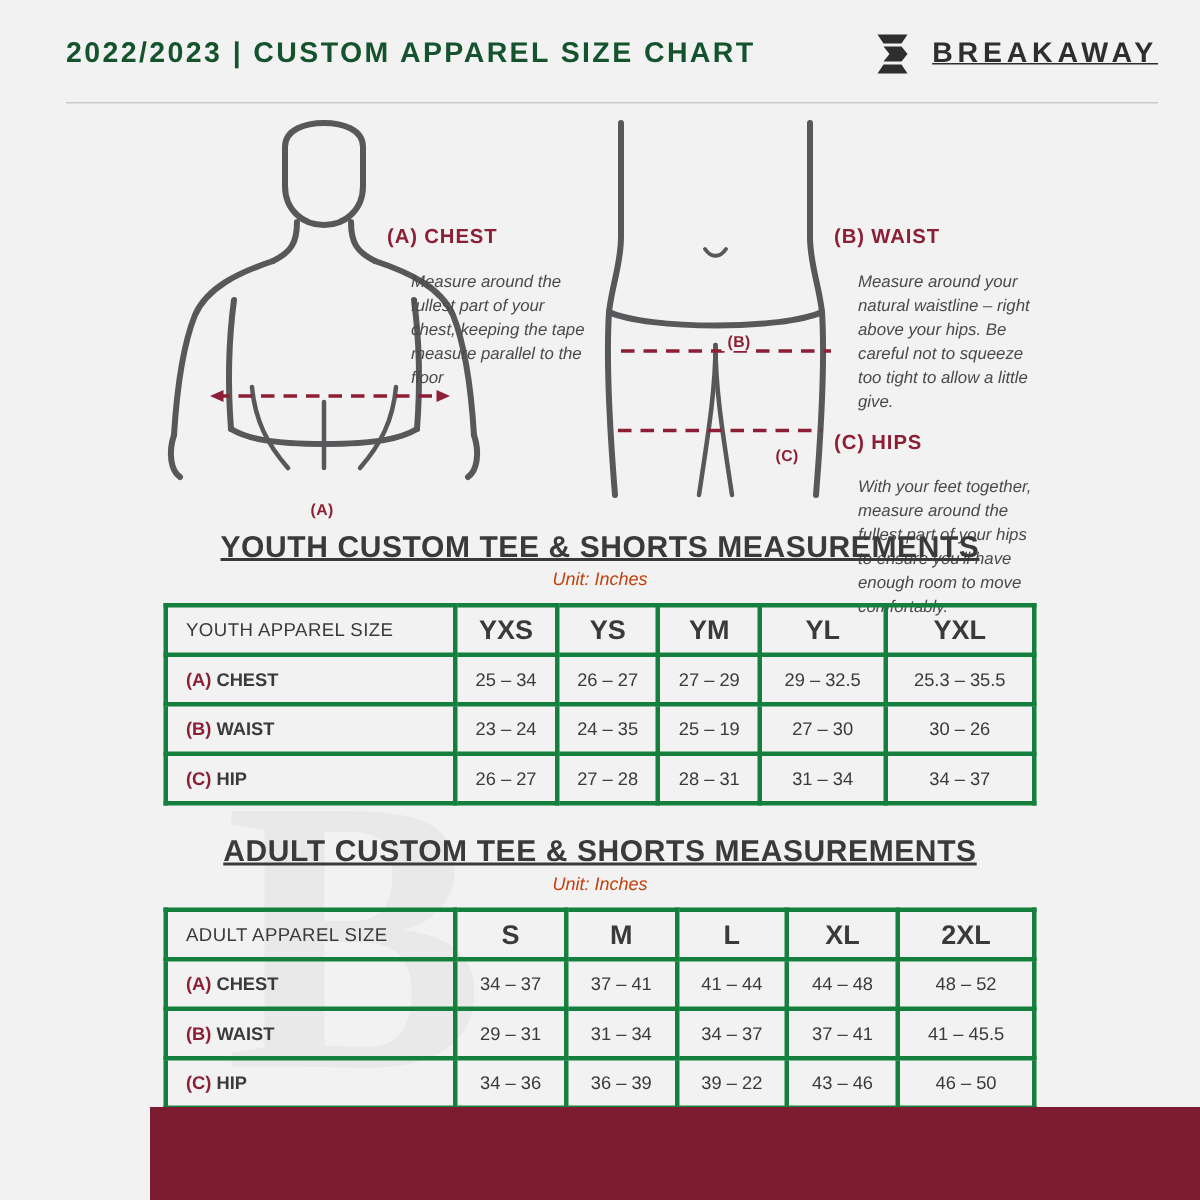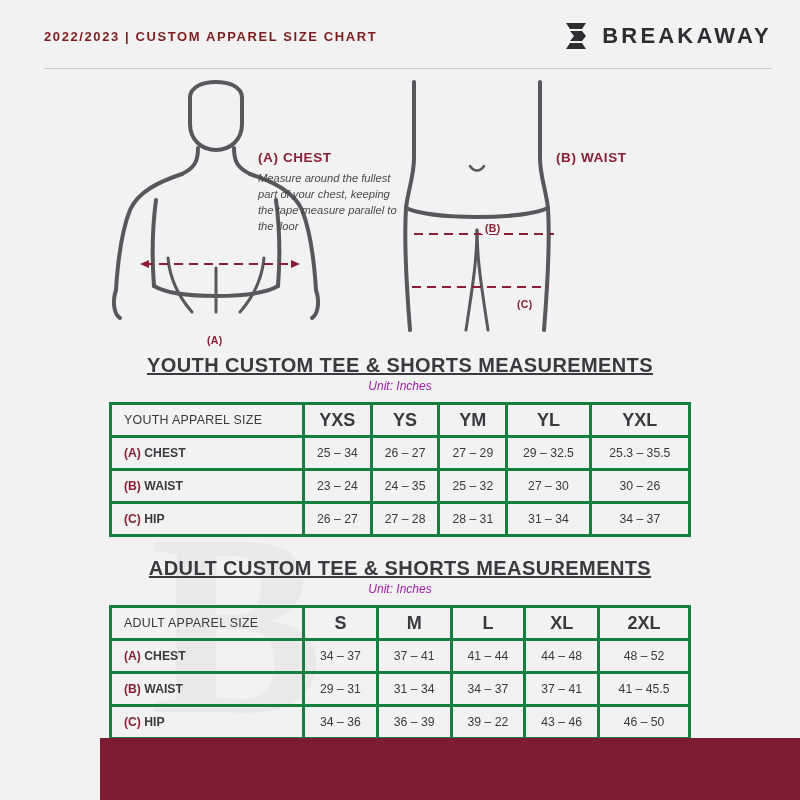--- a/index.html
+++ b/index.html
@@ -36,40 +36,41 @@
   .header {
     position: relative;
     height: 72px;
     display: flex;
     align-items: center;
     justify-content: space-between;
     padding: 0 28px 0 44px;
     box-sizing: border-box;
   }
   .header-title {
-    font-size: 13px;
+    font-size: 19px;
     font-weight: bold;
     letter-spacing: 1.6px;
-    color: #7f1d1d;
+    color: #14532d;
   }
   .brand {
     display: flex;
     align-items: center;
     gap: 13px;
   }
   .brand-mark {
     width: 26px;
     height: 30px;
     position: relative;
   }
   .brand-name {
-    font-size: 22px;
+    font-size: 19px;
     font-weight: bold;
     letter-spacing: 3.2px;
     color: #2e2e30;
+    text-decoration: underline;
   }
   .hrule {
     position: absolute;
     left: 44px;
     right: 28px;
     top: 68px;
     height: 1px;
     background: #c9c9c9;
   }
 
@@ -93,21 +94,21 @@
     width: 152px;
   }
   .callout h3 {
     margin: 0 0 6px 0;
     font-size: 13.5px;
     font-weight: bold;
     letter-spacing: 0.6px;
     color: #8c1f35;
   }
   .callout p {
-    margin: 0;
+    margin: 16px;
     font-size: 11.2px;
     line-height: 1.42;
     font-style: italic;
     color: #4a4a4c;
   }
   .callout-chest { left: 258px; top: 78px; width: 148px;}
   .callout-waist { left: 556px; top: 78px; width: 150px;}
   .callout-hips  { left: 556px; top: 215px; width: 152px;}
 
   .tag {
@@ -130,21 +131,21 @@
     font-weight: bold;
     letter-spacing: 0.4px;
     color: #3a3a3c;
     margin-bottom: 2px;
     text-decoration: underline;
   }
   .table-unit {
     text-align: center;
     font-size: 12px;
     font-style: italic;
-    color: #a21caf;
+    color: #c2410c;
     margin-bottom: 9px;
   }
   table {
     border-collapse: collapse;
     width: 100%;
     background: transparent;
   }
   th, td {
     border: 3px solid #15803d;
     height: 30px;
@@ -273,20 +274,25 @@
       <line x1="2" y1="10" x2="138" y2="10" stroke="#8c1f35" stroke-width="2.2" stroke-dasharray="9,6"></line>
     </svg>
     <div class="tag" style="left:517px;top:226px;">(C)</div>
 
     <div class="callout callout-chest">
       <h3>(A) CHEST</h3>
       <p>Measure around the fullest part of your chest, keeping the tape measure parallel to the floor</p>
     </div>
     <div class="callout callout-waist">
       <h3>(B) WAIST</h3>
+      <p>Measure around your natural waistline – right above your hips. Be careful not to squeeze too tight to allow a little give.</p>
+    </div>
+    <div class="callout callout-hips">
+      <h3>(C) HIPS</h3>
+      <p>With your feet together, measure around the fullest part of your hips to ensure you'll have enough room to move comfortably.</p>
     </div>
   </div>
 
   <div class="table-block">
     <div class="table-title">YOUTH CUSTOM TEE &amp; SHORTS MEASUREMENTS</div>
     <div class="table-unit">Unit: Inches</div>
     <table>
       <thead>
         <tr>
           <th class="first">YOUTH APPAREL SIZE</th>
@@ -303,21 +309,21 @@
           <td>25 – 34</td>
           <td>26 – 27</td>
           <td>27 – 29</td>
           <td>29 – 32.5</td>
           <td>25.3 – 35.5</td>
         </tr>
         <tr>
           <td class="first"><span class="lbl">(B)</span> <span>WAIST</span></td>
           <td>23 – 24</td>
           <td>24 – 35</td>
-          <td>25 – 32</td>
+          <td>25 – 19</td>
           <td>27 – 30</td>
           <td>30 – 26</td>
         </tr>
         <tr>
           <td class="first"><span class="lbl">(C)</span> <span>HIP</span></td>
           <td>26 – 27</td>
           <td>27 – 28</td>
           <td>28 – 31</td>
           <td>31 – 34</td>
           <td>34 – 37</td>

